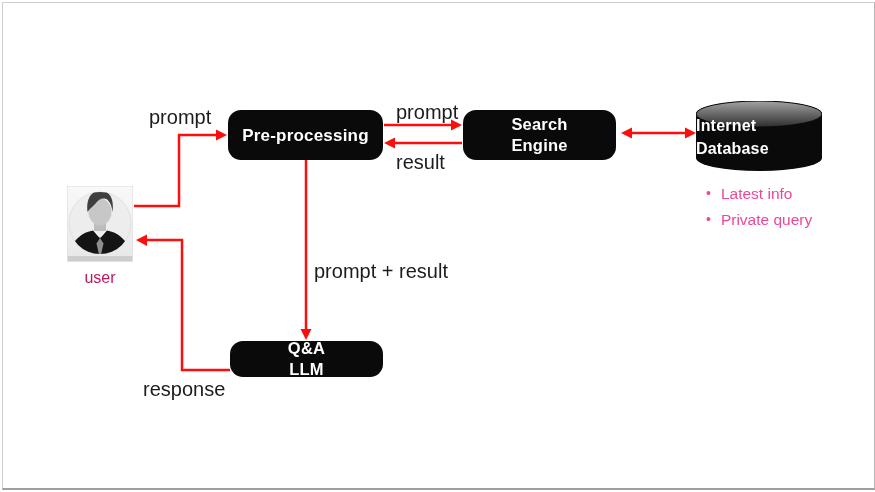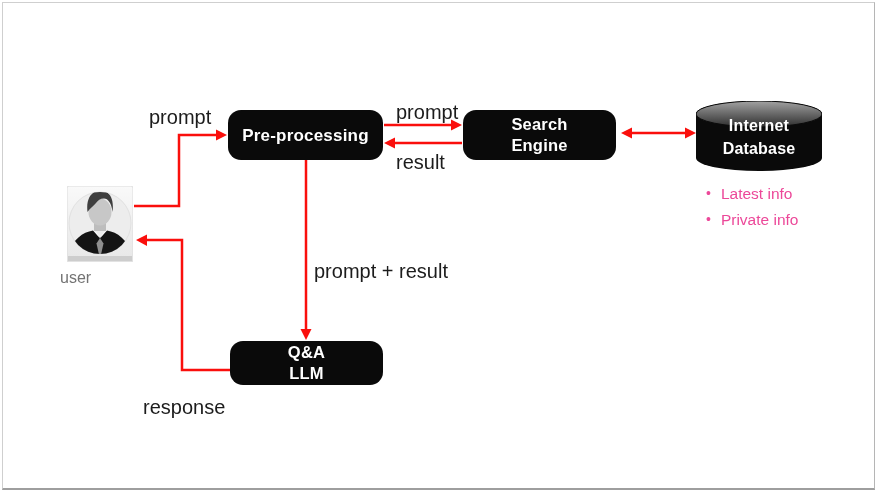--- a/index.html
+++ b/index.html
@@ -23,42 +23,42 @@
     color:#ffffff;
     font-weight:bold;
     display:flex;flex-direction:column;align-items:center;justify-content:center;
     text-align:center;
     line-height:21px;
     font-size:16.5px;
     letter-spacing:.2px;
   }
   .node-pre{left:225px;top:107px;width:155px;height:50px;font-size:17px;}
   .node-search{left:460px;top:107px;width:153px;height:50px;}
-  .node-qa{left:227px;top:338px;width:153px;height:44px;}
+  .node-qa{left:227px;top:338px;width:153px;height:36px;}
   .edge-label{
     position:absolute;
     color:#1c1c1c;
     font-size:20px;
     white-space:nowrap;
   }
   .lbl-prompt{left:146px;top:103px;}
   .lbl-query{left:393px;top:98px;}
   .lbl-result{left:393px;top:148px;}
   .lbl-prompt-result{left:311px;top:257px;}
-  .lbl-response{left:140px;top:393px;}
+  .lbl-response{left:140px;top:375px;}
   .avatar{position:absolute;left:64px;top:183px;width:66px;height:76px;}
   .user-label{
     position:absolute;left:57px;top:266px;width:80px;
-    color:#737373;font-size:16px;
+    text-align:center;color:#be185d;font-size:16px;
   }
   .cylinder{position:absolute;left:693px;top:98px;width:126px;height:70px;}
   .cylinder-text{
     position:absolute;left:0;top:13px;width:100%;
     color:#ffffff;font-weight:bold;font-size:16px;line-height:23px;
-    text-align:center;letter-spacing:.2px;
+    text-align:left;letter-spacing:.2px;
   }
   .db-bullets{
     position:absolute;left:697px;top:172px;margin:6px;padding:0;
     list-style:none;color:#ec4899;font-size:15.5px;line-height:25px;
   }
   .db-bullets li::before{content:"•";margin-right:10px;font-size:14px;position:relative;top:-1px;}
 </style>
 </head>
 <body>
 
@@ -139,21 +139,21 @@
       <ellipse cx="63" cy="13" rx="63" ry="13" fill="url(#topGrad)" stroke="#0a0a0a" stroke-width="1"></ellipse>
     </svg>
     <div class="cylinder-text">
       <div>Internet</div>
       <div>Database</div>
     </div>
   </div>
 
   <ul class="db-bullets">
     <li>Latest info</li>
-    <li>Private info</li>
+    <li>Private query</li>
   </ul>
 
   <span class="edge-label lbl-prompt">prompt</span>
   <span class="edge-label lbl-query">prompt</span>
   <span class="edge-label lbl-result">result</span>
   <span class="edge-label lbl-prompt-result">prompt + result</span>
   <span class="edge-label lbl-response">response</span>
 
 </div>
 

